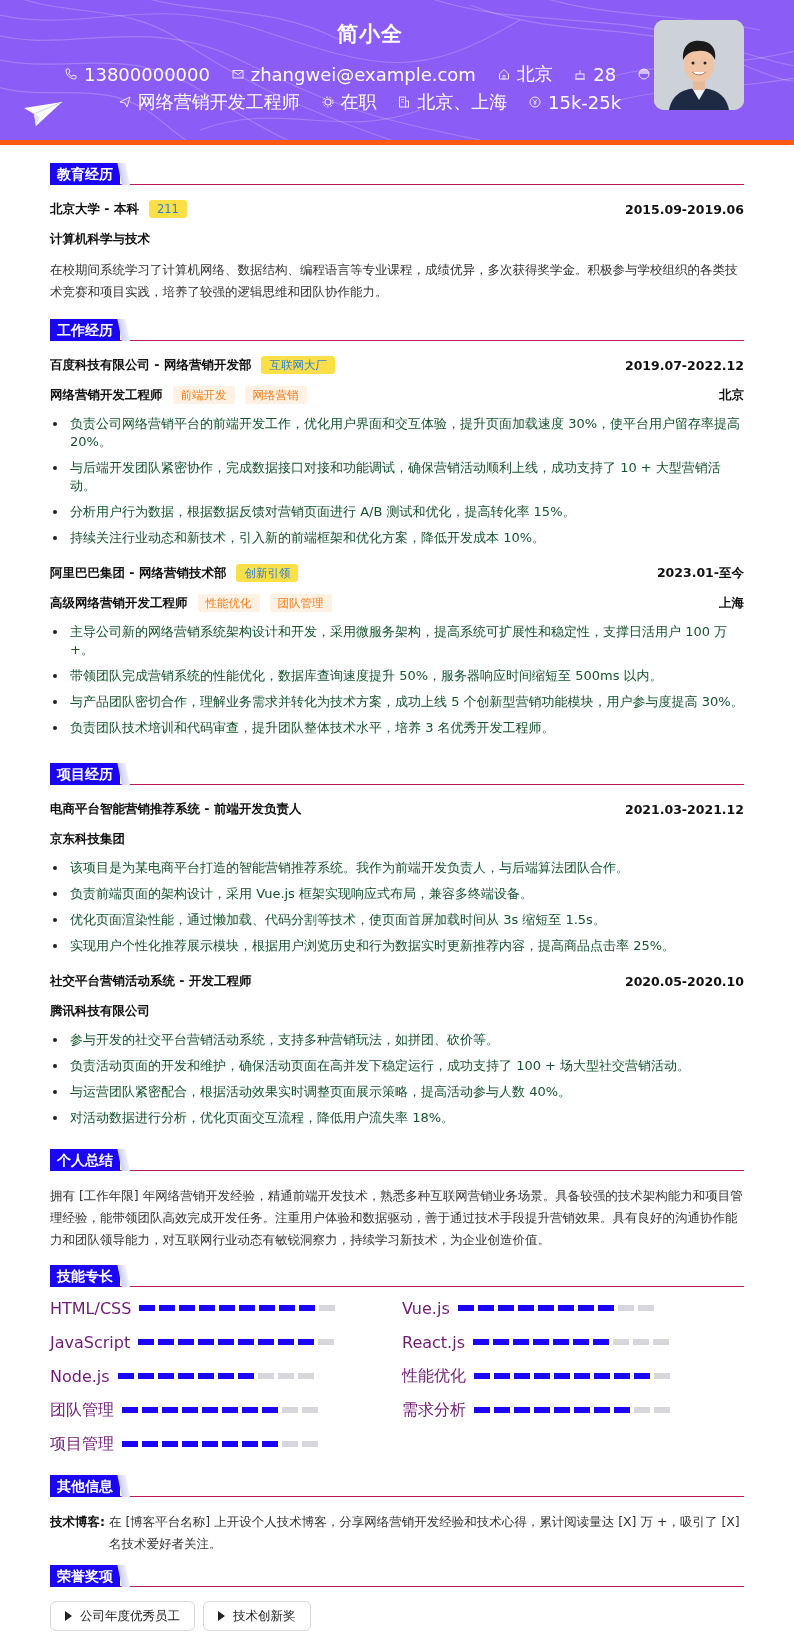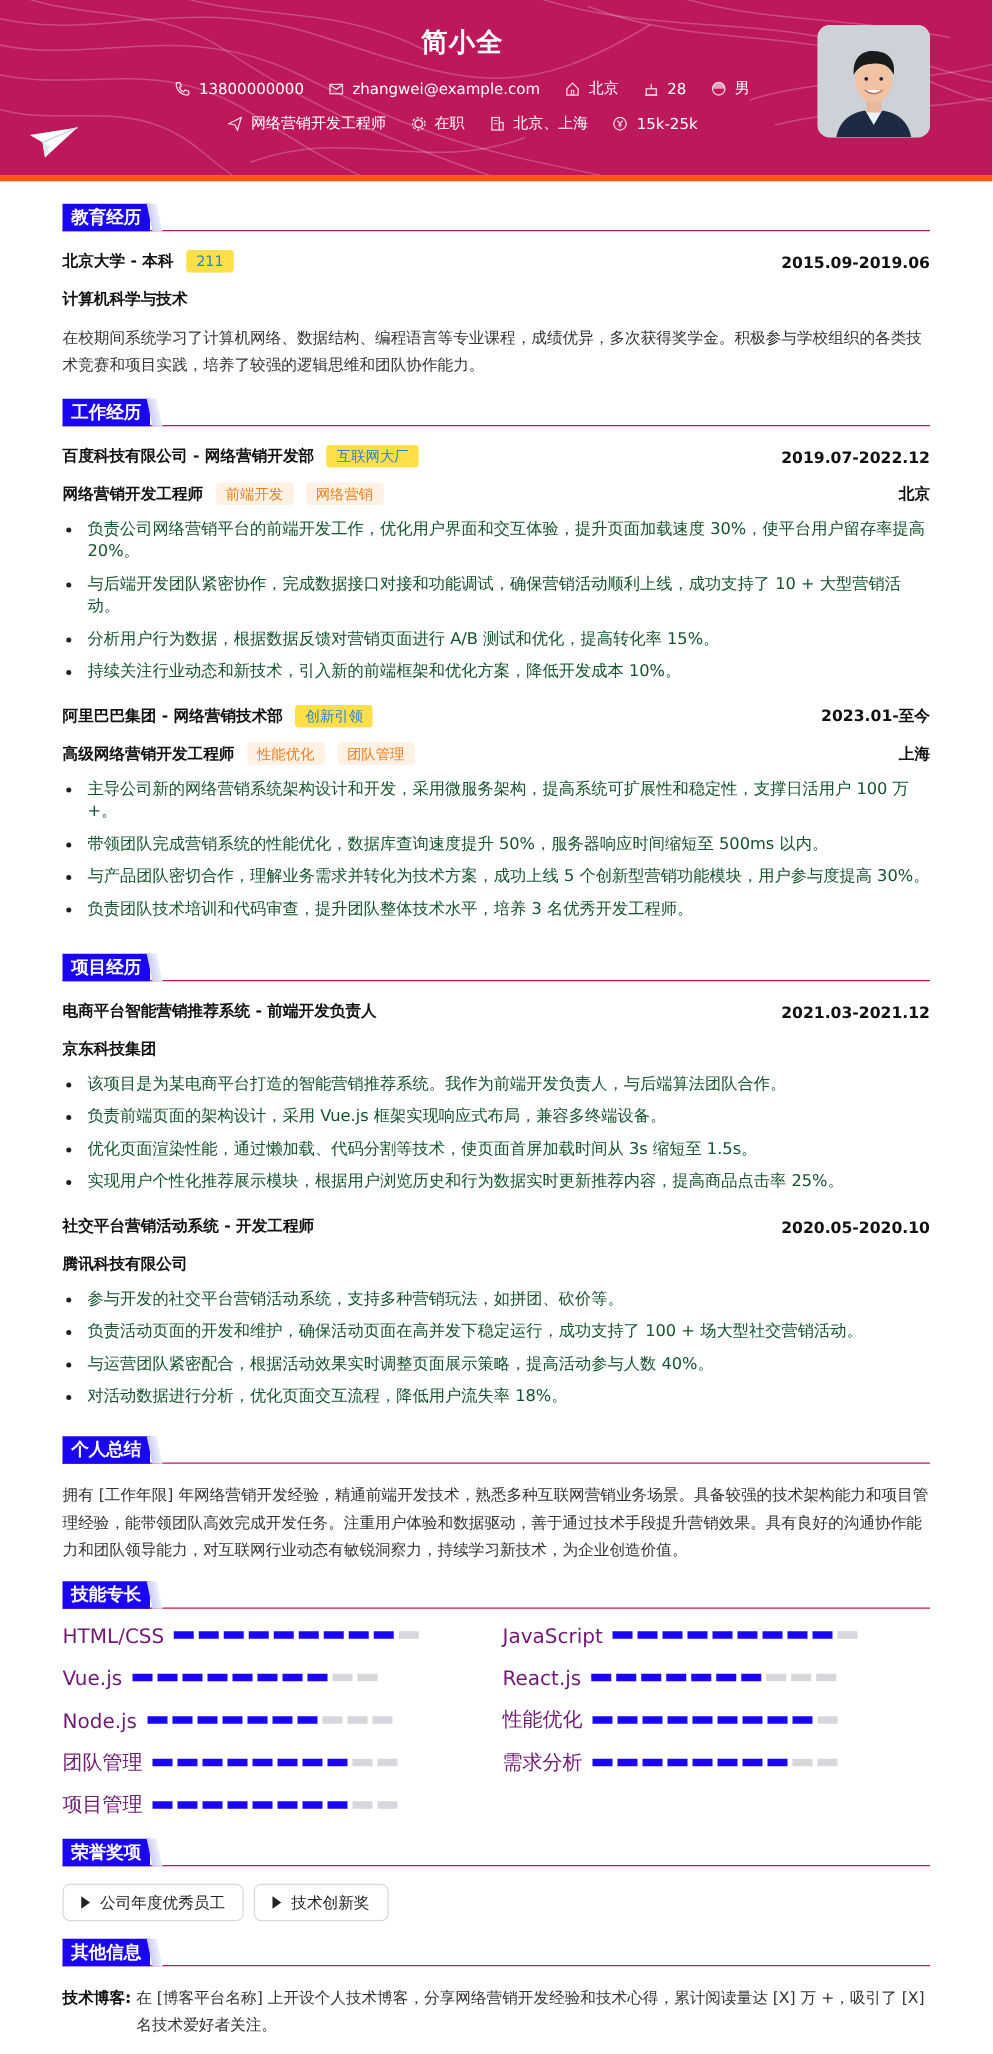--- a/index.html
+++ b/index.html
@@ -1,23 +1,23 @@
 <!DOCTYPE html>
 <html><head>
 <meta charset="utf-8">
 <style>
   * { box-sizing: border-box; margin: 0; padding: 0; }
   html, body { width: 794px; background: #ffffff; }
   body { font-family: "DejaVu Sans", "Liberation Sans", sans-serif; color: #222; font-size: 12.5px; }
 
-  .header { position: relative; width: 794px; height: 140px; background: #be185d; overflow: hidden; }
+  .header { position: relative; width: 794px; height: 140px; background: #8b5cf6; overflow: hidden; }
   .header .waves { position: absolute; inset: 0; }
   .orange-line { width: 794px; height: 5px; background: #ff5a14; }
   .name { position: absolute; left: 0; width: 740px; top: 20px; text-align: center; color: #fff; font-size: 21px; font-weight: bold; letter-spacing: 1px; }
-  .info-row { position: absolute; left: 0; width: 740px; text-align: center; color: #fff; font-size: 12px; white-space: nowrap; }
+  .info-row { position: absolute; left: 0; width: 740px; text-align: center; color: #fff; font-size: 18px; white-space: nowrap; }
   .info-row.r1 { top: 62px; }
   .info-row.r2 { top: 90px; }
   .info-item { display: inline-flex; align-items: center; margin: 0 8px; }
   .info-item .ic { display: inline-block; width: 12px; height: 12px; margin-right: 7px; opacity: .85; }
   .photo { position: absolute; left: 654px; top: 20px; width: 90px; height: 90px; border-radius: 10px; background: #cfd3da; overflow: hidden; }
   .plane { position: absolute; left: 22px; top: 100px; }
 
   .content { padding: 0 50px 0 50px; }
   .section { margin-top: 18px; }
   .sec-head { position: relative; height: 22px; border-bottom: 1px solid #be185d; margin-bottom: 14px; }
@@ -303,50 +303,50 @@
             <span class="on"></span>
             <span class="on"></span>
             <span class="on"></span>
             <span class="on"></span>
             <span class="on"></span>
             <span class="on"></span>
             <span></span>
           </span>
         </div>
         <div class="skill">
+          <span class="nm">Vue.js</span>
+          <span class="bars">
+            <span class="on"></span>
+            <span class="on"></span>
+            <span class="on"></span>
+            <span class="on"></span>
+            <span class="on"></span>
+            <span class="on"></span>
+            <span class="on"></span>
+            <span class="on"></span>
+            <span></span>
+            <span></span>
+          </span>
+        </div>
+        <div class="skill">
           <span class="nm">JavaScript</span>
           <span class="bars">
             <span class="on"></span>
             <span class="on"></span>
             <span class="on"></span>
             <span class="on"></span>
             <span class="on"></span>
             <span class="on"></span>
             <span class="on"></span>
             <span class="on"></span>
             <span class="on"></span>
             <span></span>
           </span>
         </div>
         <div class="skill">
-          <span class="nm">Vue.js</span>
-          <span class="bars">
-            <span class="on"></span>
-            <span class="on"></span>
-            <span class="on"></span>
-            <span class="on"></span>
-            <span class="on"></span>
-            <span class="on"></span>
-            <span class="on"></span>
-            <span class="on"></span>
-            <span></span>
-            <span></span>
-          </span>
-        </div>
-        <div class="skill">
           <span class="nm">React.js</span>
           <span class="bars">
             <span class="on"></span>
             <span class="on"></span>
             <span class="on"></span>
             <span class="on"></span>
             <span class="on"></span>
             <span class="on"></span>
             <span class="on"></span>
             <span></span>
@@ -423,43 +423,43 @@
             <span class="on"></span>
             <span class="on"></span>
             <span class="on"></span>
             <span class="on"></span>
             <span class="on"></span>
             <span></span>
             <span></span>
           </span>
         </div>
       </div>
+  </div>
+
+  <div class="section" style="margin-top:14px">
+    <div class="sec-head">
+      <div class="sec-title">其他信息</div>
+      <div class="sec-tail" style="left:72px"></div>
+    </div>
+    <div class="other">
+      <span class="k">技术博客:</span>
+      <span>在 [博客平台名称] 上开设个人技术博客，分享网络营销开发经验和技术心得，累计阅读量达 [X] 万 +，吸引了 [X] 名技术爱好者关注。</span>
+    </div>
   </div>
 
   <div class="section" style="margin-top:10px">
     <div class="sec-head">
       <div class="sec-title">荣誉奖项</div>
       <div class="sec-tail" style="left:72px"></div>
     </div>
     <div class="awards">
       <div class="award">
           <span class="tri"></span>
           <span>公司年度优秀员工</span>
         </div>
       <div class="award">
           <span class="tri"></span>
           <span>技术创新奖</span>
         </div>
     </div>
   </div>
 
-  <div class="section" style="margin-top:14px">
-    <div class="sec-head">
-      <div class="sec-title">其他信息</div>
-      <div class="sec-tail" style="left:72px"></div>
-    </div>
-    <div class="other">
-      <span class="k">技术博客:</span>
-      <span>在 [博客平台名称] 上开设个人技术博客，分享网络营销开发经验和技术心得，累计阅读量达 [X] 万 +，吸引了 [X] 名技术爱好者关注。</span>
-    </div>
-  </div>
-
 </div>
 
 </body></html>

